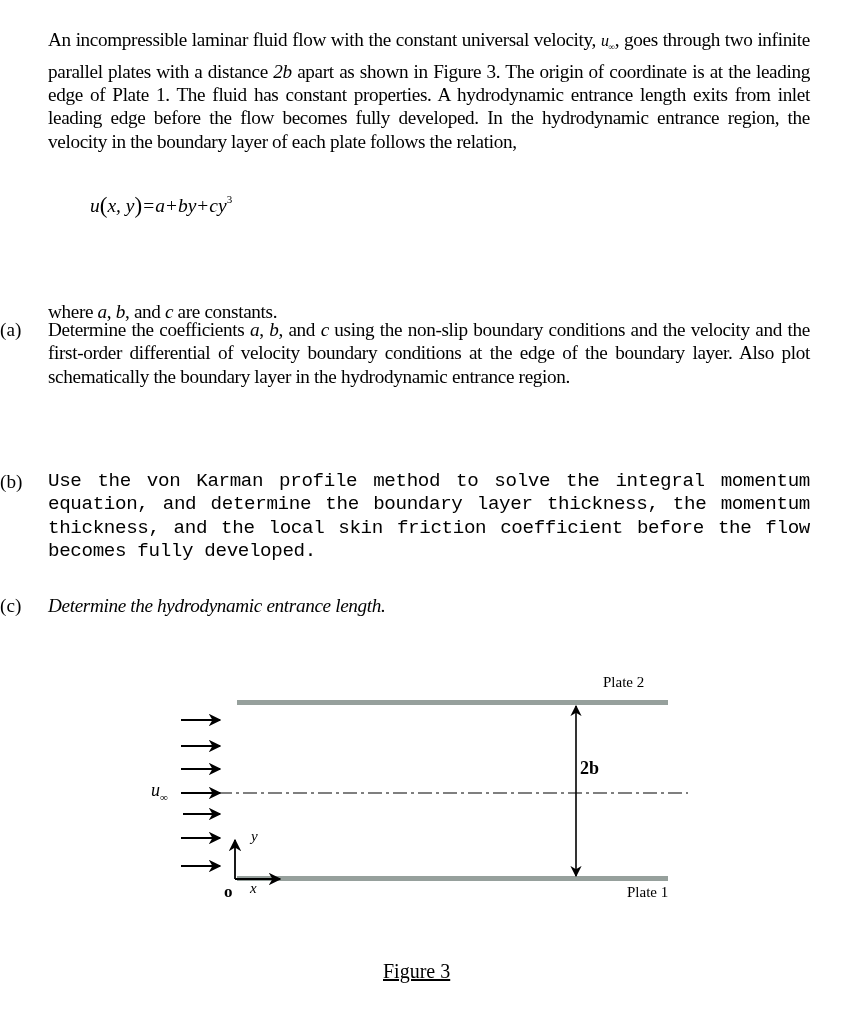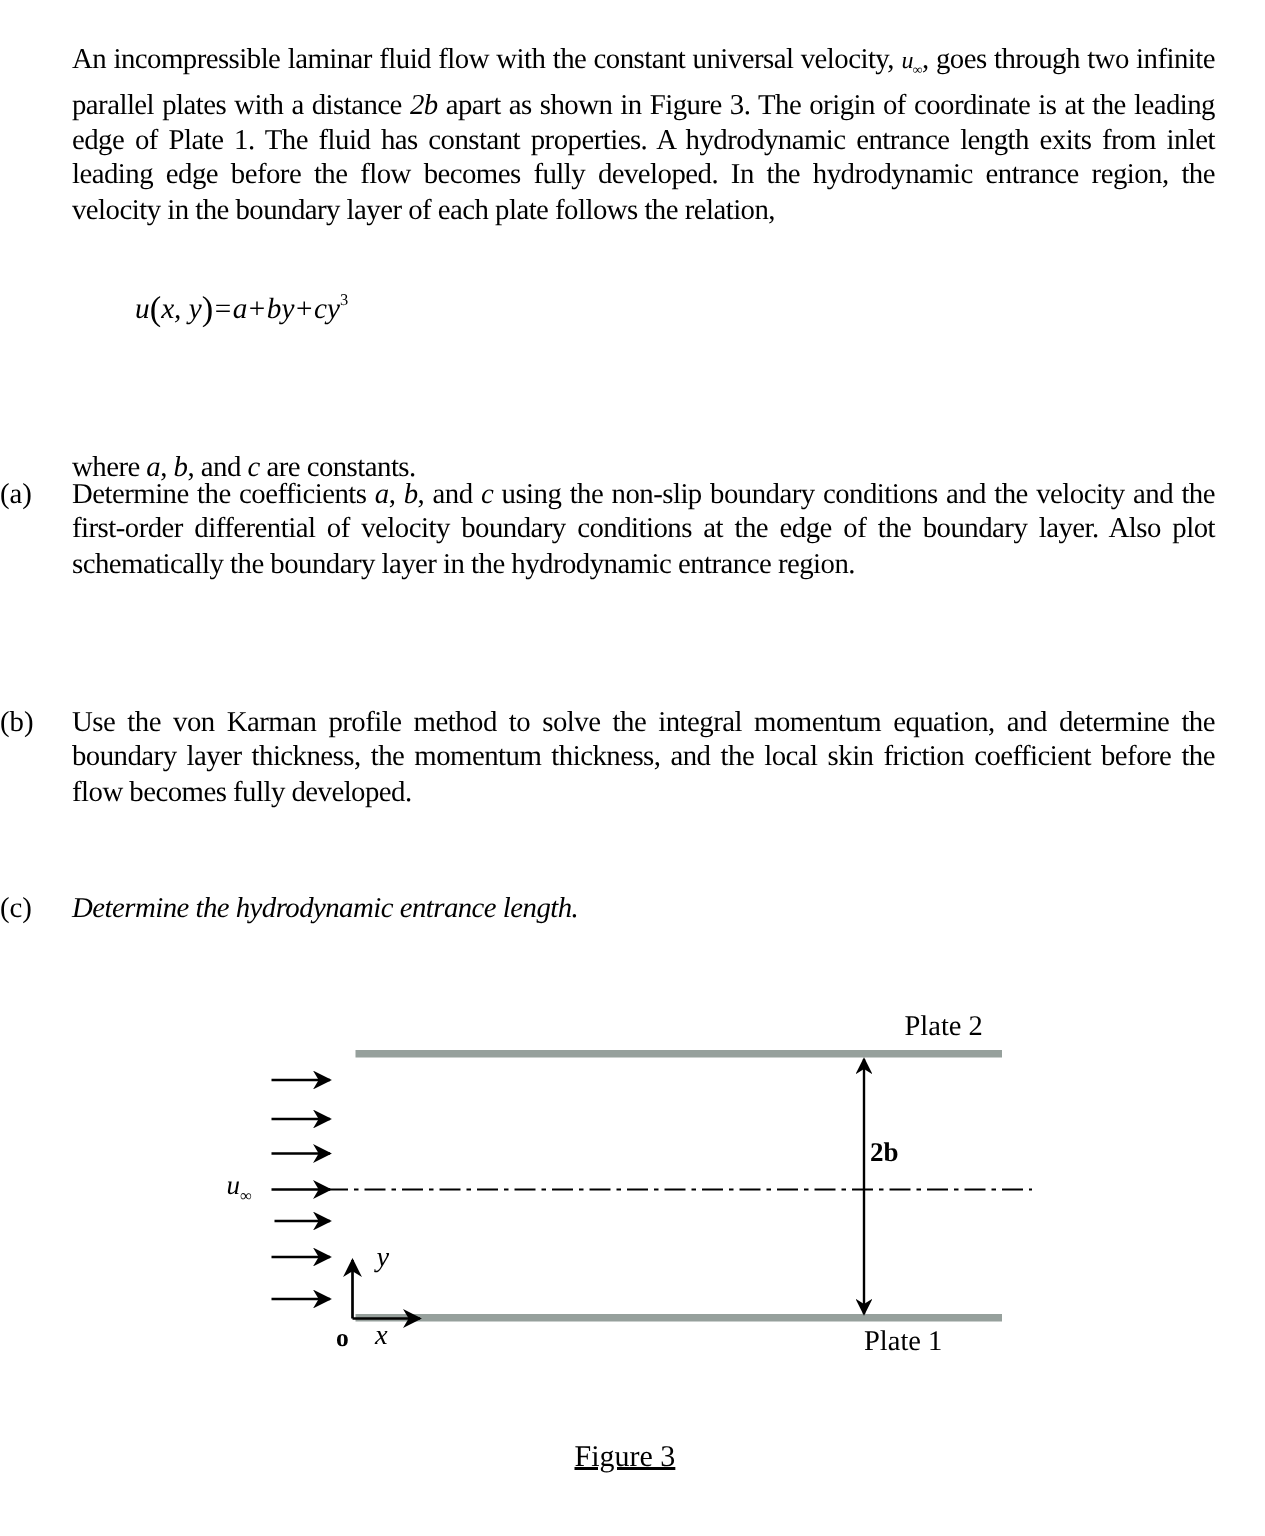--- a/index.html
+++ b/index.html
@@ -24,21 +24,21 @@
   .item-label {
     position: absolute; left: 0px; font-size: 19.2px; line-height: 23.4px;
   }
   i.v { font-style: italic; }
   .caption {
     position: absolute; left: 383px; top: 960px;
     font-size: 20px; text-decoration: underline;
   }
   svg.fig { position: absolute; left: 0; top: 0; }
   .fig-text {
-    position: absolute; font-size: 19px; white-space: nowrap;
+    position: absolute; font-size: 15px; white-space: nowrap;
   }
 </style>
 </head>
 <body>
 
 <div class="para" style="top:28px;">
   <span>An incompressible laminar fluid flow with the constant universal velocity, </span><i class="v" style="font-size:16px;">u<sub style="font-size:9px;">∞</sub></i><span>, goes through two infinite parallel plates with a distance </span><i class="v">2b</i><span> apart as shown in Figure 3. The origin of coordinate is at the leading edge of Plate 1. The fluid has constant properties. A hydrodynamic entrance length exits from inlet leading edge before the flow becomes fully developed.  In the hydrodynamic entrance region, the velocity in the boundary layer of each plate follows the relation,</span>
 </div>
 
 <div class="eq">
@@ -48,21 +48,21 @@
 <div class="para" style="top:268px;margin-top:32px;">
   <span>where </span><i class="v">a</i><span>, </span><i class="v">b</i><span>, and </span><i class="v">c</i><span> are constants.</span>
 </div>
 
 <div class="item-label" style="top:318px;">(a)</div>
 <div class="para" style="top:318px;">
   <span>Determine the coefficients </span><i class="v">a</i><span>, </span><i class="v">b</i><span>, and </span><i class="v">c</i><span> using the non-slip boundary conditions and the velocity and the first-order differential of velocity boundary conditions at the edge of the boundary layer. Also plot schematically the boundary layer in the hydrodynamic entrance region.</span>
 </div>
 
 <div class="item-label" style="top:470px;">(b)</div>
-<div class="para" style="top:470px;">Use the von Karman profile method to solve the integral momentum equation, and determine the boundary layer thickness, the momentum thickness, and the local skin friction coefficient before the flow becomes fully developed.</div>
+<div class="para" style="top:470px;font-family:Liberation Mono, monospace;">Use the von Karman profile method to solve the integral momentum equation, and determine the boundary layer thickness, the momentum thickness, and the local skin friction coefficient before the flow becomes fully developed.</div>
 
 <div class="item-label" style="top:594px;">(c)</div>
 <div class="para" style="top:594px;font-style:italic;">Determine the hydrodynamic entrance length.</div>
 
 <svg class="fig" width="843" height="1024">
   <defs>
     <marker id="ah" viewBox="0 0 10 10" refX="9" refY="5" markerWidth="7" markerHeight="7" orient="auto-start-reverse">
       <path d="M0,0 L10,5 L0,10 L3,5 Z" fill="#000"></path>
     </marker>
   </defs>
@@ -82,21 +82,21 @@
     <line x1="181" y1="866" x2="220" y2="866" marker-end="url(#ah)"></line>
   </g>
 
   <line x1="235" y1="879" x2="235" y2="840" stroke="#000" stroke-width="1.8" marker-end="url(#ah)"></line>
   <line x1="235" y1="879" x2="280" y2="879" stroke="#000" stroke-width="1.8" marker-end="url(#ah)"></line>
 
   <line x1="576" y1="706" x2="576" y2="876" stroke="#000" stroke-width="1.6" marker-start="url(#ah)" marker-end="url(#ah)"></line>
 </svg>
 
 <div class="fig-text" style="left:603px; top:674px;">Plate 2</div>
-<div class="fig-text" style="left:576px; top:884px;">Plate 1</div>
+<div class="fig-text" style="left:627px; top:884px;">Plate 1</div>
 <div class="fig-text" style="left:580px; top:758px; font-weight:bold; font-size:18px;">2b</div>
 <div class="fig-text" style="left:151px; top:780px; font-style:italic; font-size:18px;">
   <span>u</span><sub style="font-size:11px; font-style:normal;">∞</sub>
 </div>
 <div class="fig-text" style="left:224px; top:882px; font-weight:bold; font-size:17px;">o</div>
 <div class="fig-text" style="left:250px; top:880px; font-style:italic;">x</div>
 <div class="fig-text" style="left:251px; top:828px; font-style:italic;">y</div>
 
 <div class="caption">Figure 3</div>
 

